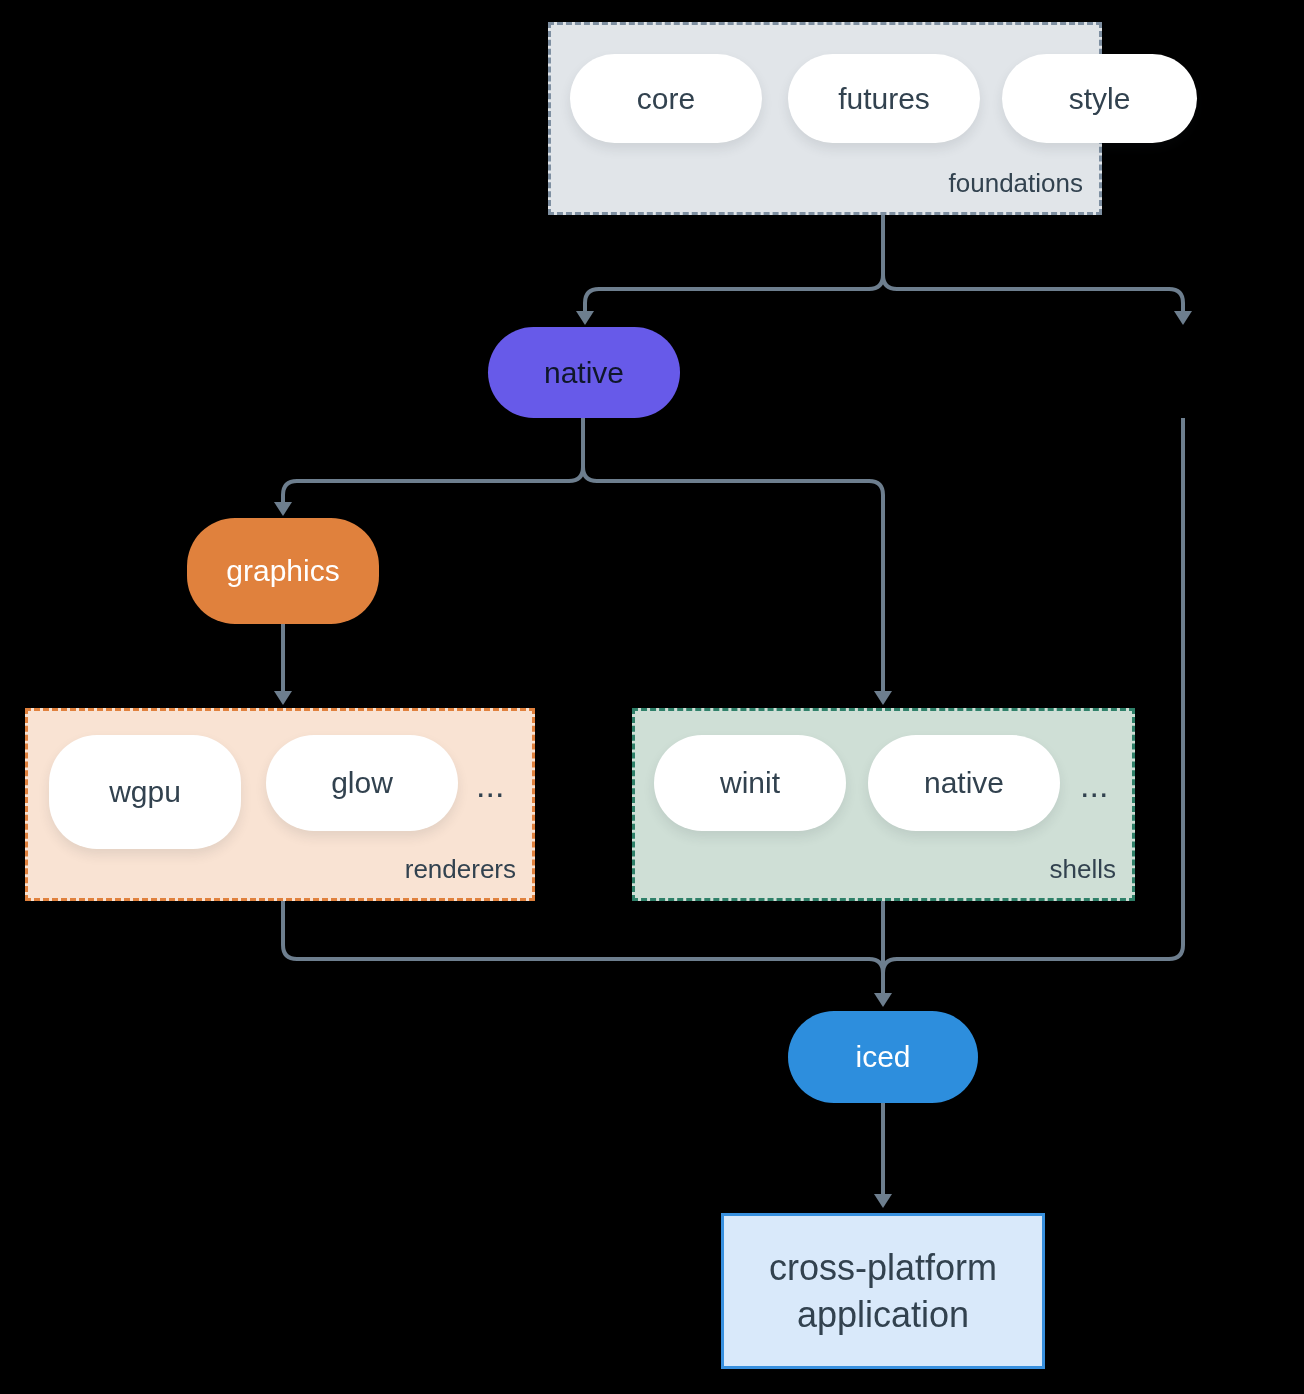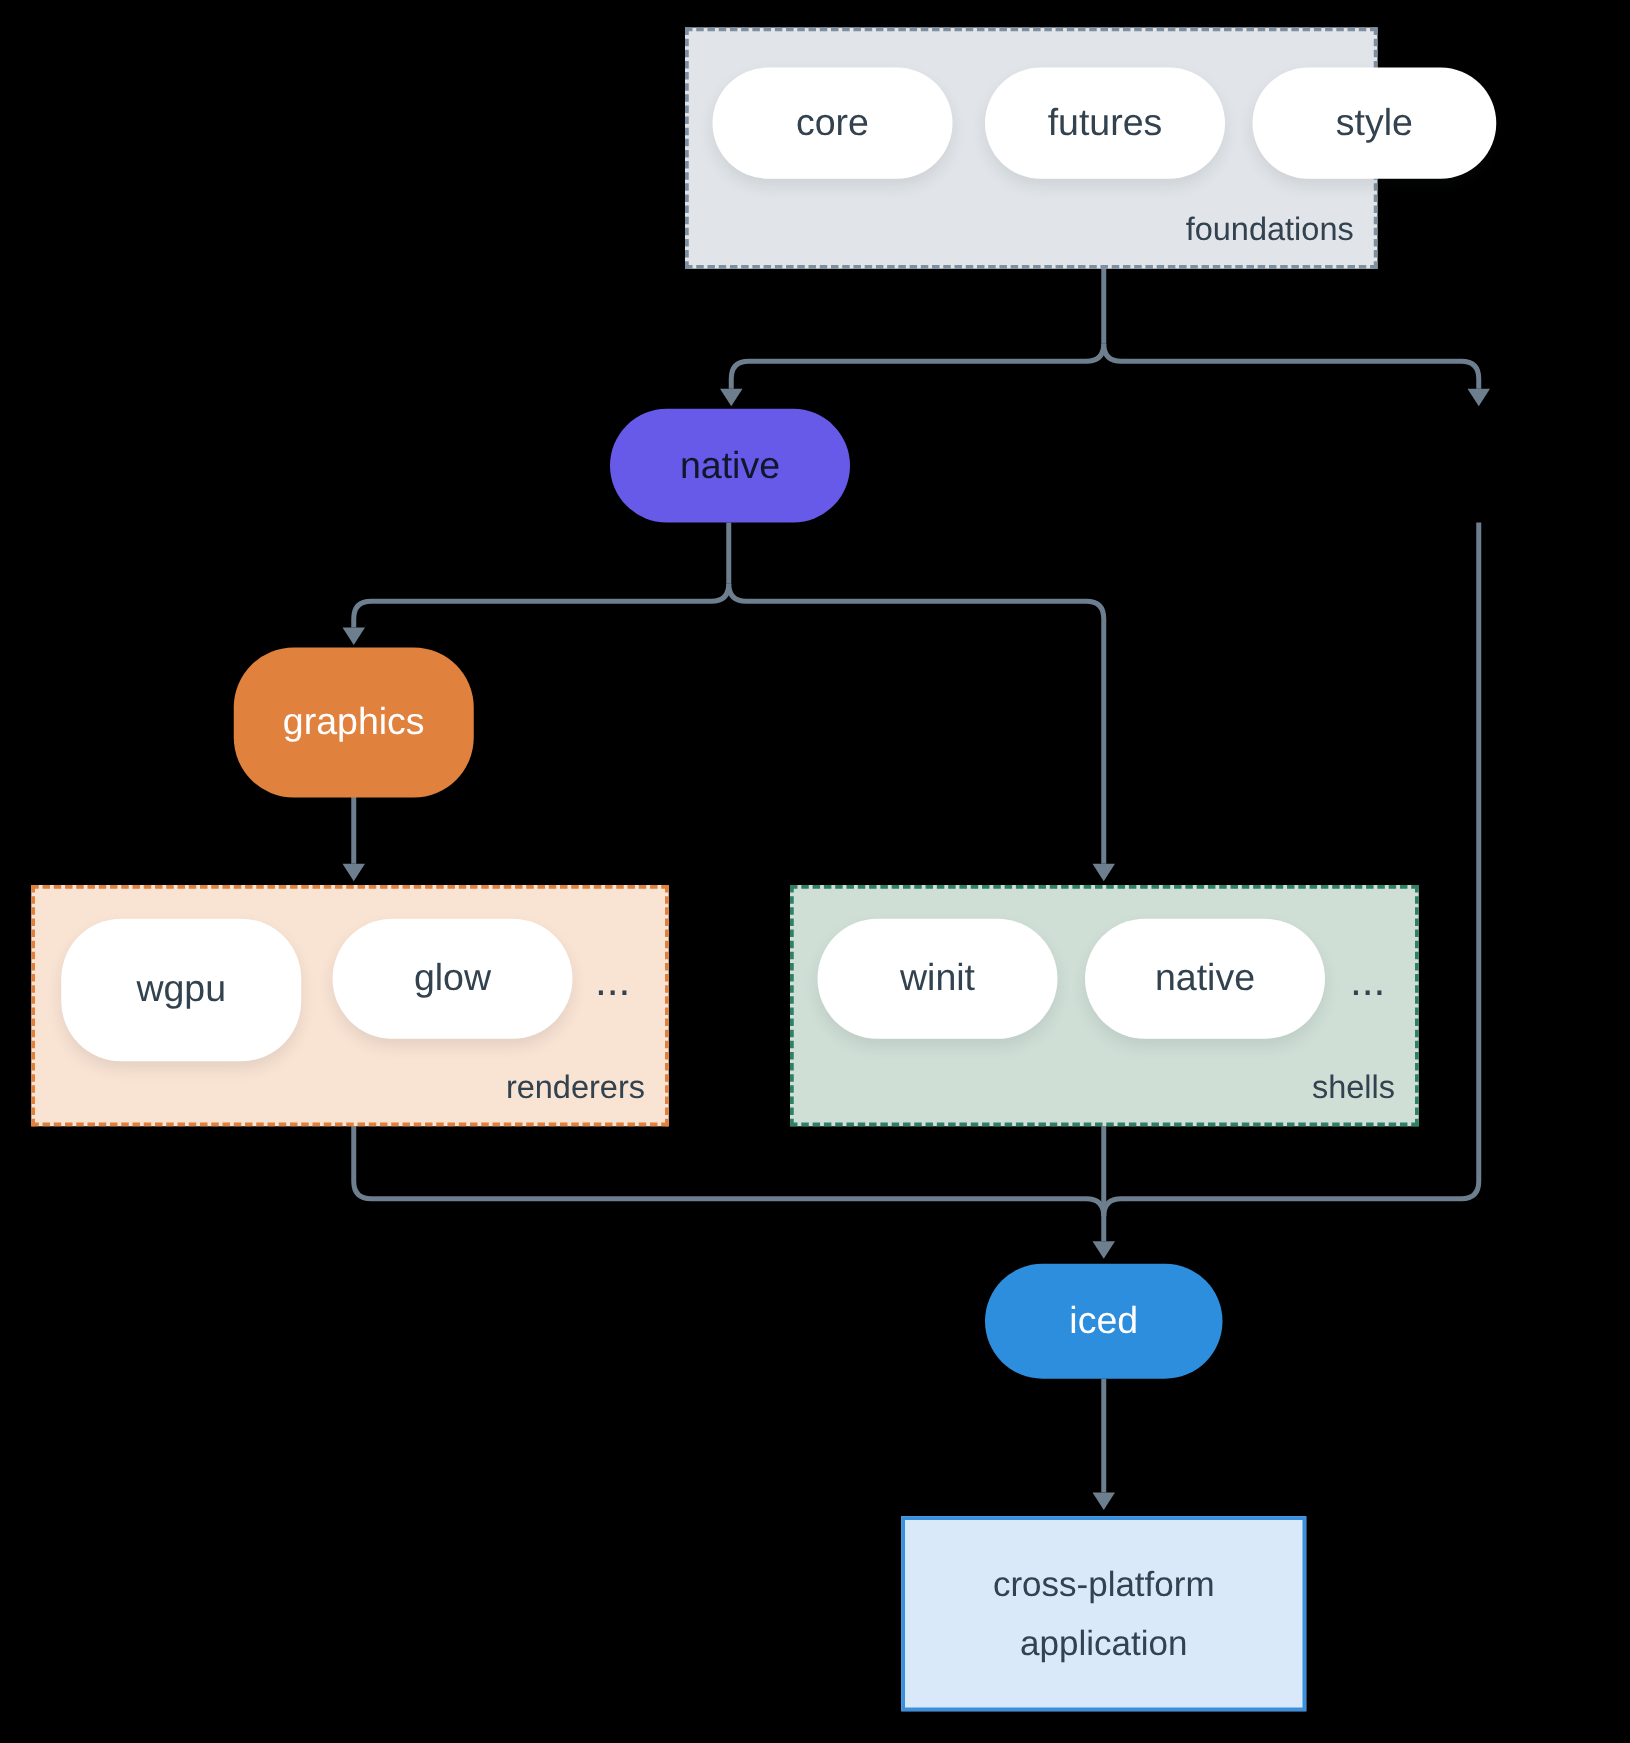--- a/index.html
+++ b/index.html
@@ -66,21 +66,21 @@
     color: #32424f;
     z-index: 1;
   }
   #app-box {
     position: absolute;
     left: 721px; top: 1213px; width: 324px; height: 156px;
     box-sizing: border-box;
     background: #d9e9fa;
     border: 3px solid #3890de;
     color: #32424f;
-    font-size: 28px;
+    font-size: 36px;
     line-height: 47px;
     display: flex;
     flex-direction: column;
     align-items: center;
     justify-content: center;
     text-align: left;
     z-index: 1;
   }
 </style>
 </head>
@@ -124,21 +124,21 @@
     <div class="pill white" style="left:451px; top:29px; width:195px; height:89px;">
       <span>style</span>
     </div>
     <div class="group-label">foundations</div>
   </div>
 
   <div class="pill purple" style="left:488px; top:327px; width:192px; height:91px;">
     <span>native</span>
   </div>
 
-  <div class="pill orange" style="left:187px; top:518px; width:192px; height:120px;">
+  <div class="pill orange" style="left:187px; top:518px; width:192px; height:106px;">
     <span>graphics</span>
   </div>
 
   <div class="group-box" id="renderers-box">
     <div class="pill white" style="left:21px; top:24px; width:192px; height:114px;">
       <span>wgpu</span>
     </div>
     <div class="pill white" style="left:238px; top:24px; width:192px; height:96px;">
       <span>glow</span>
     </div>

